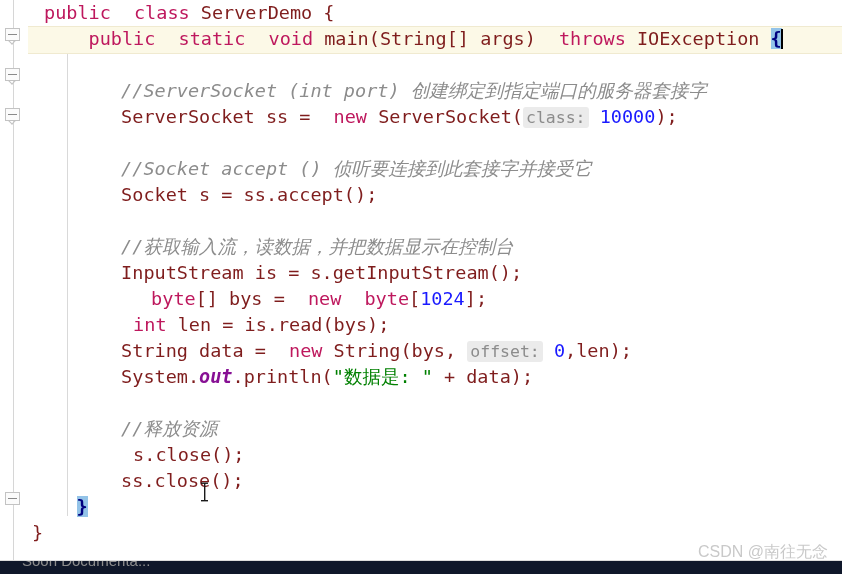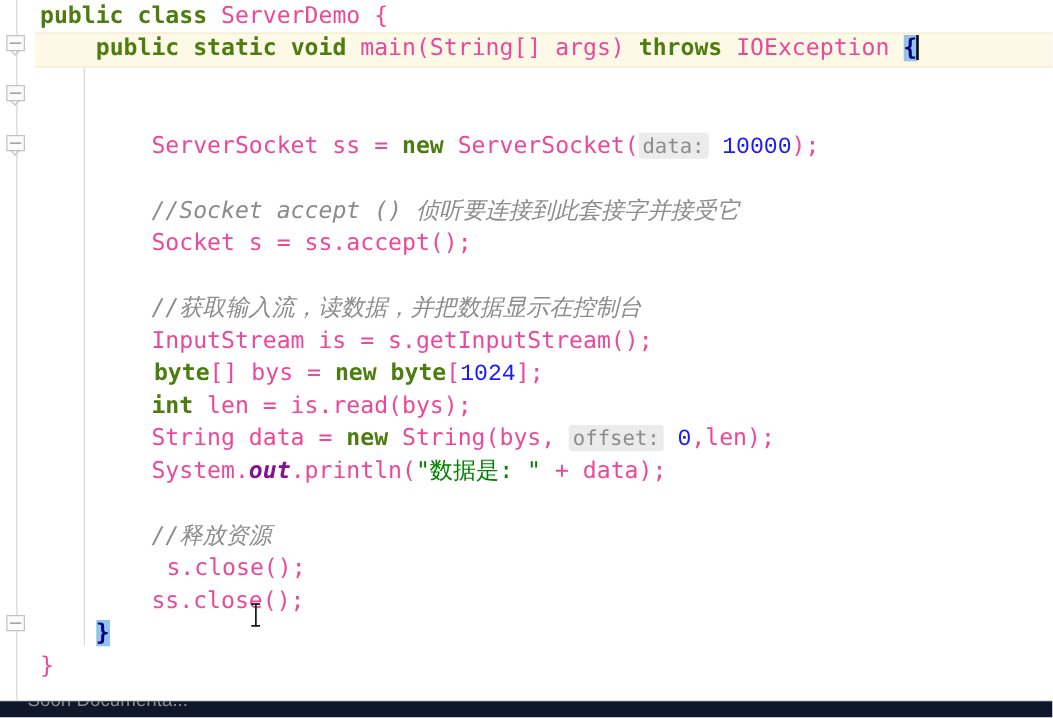--- a/index.html
+++ b/index.html
@@ -119,26 +119,26 @@
     position: absolute;
     left: 0;
     width: 842px;
     height: 26px;
     background: #fcf9e7;
   }
   .line-hl-top { border-top: 1px solid #f0ead0; }
   .line-hl-bot { border-bottom: 1px solid #f0ead0; }
 
   
-  .kw      { color: #4d7c0f; font-weight: bold; }
-  .num     { color: #1a1aff; font-family: Liberation Mono, monospace; }
+  .kw      { color: #be185d; font-weight: normal; margin-left: 12px; }
+  .num     { color: #1a1aff; }
   .str     { color: #008000; }
   .cmt     { color: #8c8c8c; font-style: italic; }
   .fld     { color: #871094; font-weight: bold; font-style: italic; }
-  .plain   { color: #ec4899; }
+  .plain   { color: #7f1d1d; }
   .hint {
     color: #8c8c8c;
     background: #ebebeb;
     border-radius: 3px;
     padding: 1px 3px;
     font-size: 16.5px;
   }
   .brace-match {
     background: #93c3e8;
     color: #000080;
@@ -242,29 +242,29 @@
     </svg>
   </div>
 
   <div class="code-area">
     <div class="indent-guide"></div>
     <div id="lines-host">
         <div class="line" style="top: 0px; left: 4px;"><span class="kw">public</span><span class="plain"> </span><span class="kw">class</span><span class="plain"> ServerDemo {</span></div>
         <div class="line-hl line-hl-top line-hl-bot" style="top: 26px;"></div>
         <div class="line" style="top: 26px; left: 4px;"><span class="plain">    </span><span class="kw">public</span><span class="plain"> </span><span class="kw">static</span><span class="plain"> </span><span class="kw">void</span><span class="plain"> main(String[] args) </span><span class="kw">throws</span><span class="plain"> IOException </span><span class="brace-match">{</span><span class="caret"></span></div>
         <div class="line" style="top: 52px; left: 4px;"><span class="plain">        </span></div>
-        <div class="line" style="top: 78px; left: 4px;"><span class="plain">        </span></div>
-        <div class="line" style="top: 104px; left: 4px;"><span class="plain">        ServerSocket ss = </span><span class="kw">new</span><span class="plain"> ServerSocket(</span><span class="hint">data:</span><span class="plain"> </span><span class="num">10000</span><span class="plain">);</span></div>
+        <div class="line" style="top: 78px; left: 4px;"><span class="plain">        </span><span class="cmt">//ServerSocket (int port) 创建绑定到指定端口的服务器套接字</span></div>
+        <div class="line" style="top: 104px; left: 4px;"><span class="plain">        ServerSocket ss = </span><span class="kw">new</span><span class="plain"> ServerSocket(</span><span class="hint">class:</span><span class="plain"> </span><span class="num">10000</span><span class="plain">);</span></div>
         <div class="line" style="top: 130px; left: 4px;"></div>
         <div class="line" style="top: 156px; left: 4px;"><span class="plain">        </span><span class="cmt">//Socket accept () 侦听要连接到此套接字并接受它</span></div>
         <div class="line" style="top: 182px; left: 4px;"><span class="plain">        Socket s = ss.accept();</span></div>
         <div class="line" style="top: 208px; left: 4px;"></div>
         <div class="line" style="top: 234px; left: 4px; text-align: right;"><span class="plain">        </span><span class="cmt">//获取输入流，读数据，并把数据显示在控制台</span></div>
         <div class="line" style="top: 260px; left: 4px;"><span class="plain">        InputStream is = s.getInputStream();</span></div>
-        <div class="line" style="top: 286px; left: 6px; text-align: right;"><span class="plain">        </span><span class="kw">byte</span><span class="plain">[] bys = </span><span class="kw">new</span><span class="plain"> </span><span class="kw">byte</span><span class="plain">[</span><span class="num">1024</span><span class="plain">];</span></div>
+        <div class="line" style="top: 286px; left: 22px; text-align: right;"><span class="plain">        </span><span class="kw">byte</span><span class="plain">[] bys = </span><span class="kw">new</span><span class="plain"> </span><span class="kw">byte</span><span class="plain">[</span><span class="num">1024</span><span class="plain">];</span></div>
         <div class="line" style="top: 312px; left: 4px;"><span class="plain">        </span><span class="kw">int</span><span class="plain"> len = is.read(bys);</span></div>
         <div class="line" style="top: 338px; left: 4px;"><span class="plain">        String data = </span><span class="kw">new</span><span class="plain"> String(bys, </span><span class="hint">offset:</span><span class="plain"> </span><span class="num">0</span><span class="plain">,len);</span></div>
         <div class="line" style="top: 364px; left: 4px;"><span class="plain">        System.</span><span class="fld">out</span><span class="plain">.println(</span><span class="str">"数据是: "</span><span class="plain"> + data);</span></div>
         <div class="line" style="top: 390px; left: 4px;"></div>
         <div class="line" style="top: 416px; left: 4px;"><span class="plain">        </span><span class="cmt">//释放资源</span></div>
         <div class="line" style="top: 442px; left: 16px;"><span class="plain">        s.close();</span></div>
         <div class="line" style="top: 468px; left: 4px;"><span class="plain">        ss.close();</span></div>
         <div class="line" style="top: 494px; left: 4px;"><span class="plain">    </span><span class="brace-match">}</span></div>
         <div class="line" style="top: 520px; left: 4px;"><span class="plain">}</span></div>
       </div>
@@ -276,13 +276,14 @@
       <rect x="1" y="0.5" width="7" height="1.4" fill="#1a1a1a"></rect>
       <rect x="1" y="18" width="7" height="1.4" fill="#1a1a1a"></rect>
     </svg>
   </div>
 
   <div class="bottom-divider"></div>
   <div class="bottom-panel">
     <div class="bottom-cut">Soon Documenta...</div>
   </div>
 
+  <div class="watermark">CSDN @南往无念</div>
 </div>
 
 </body></html>

